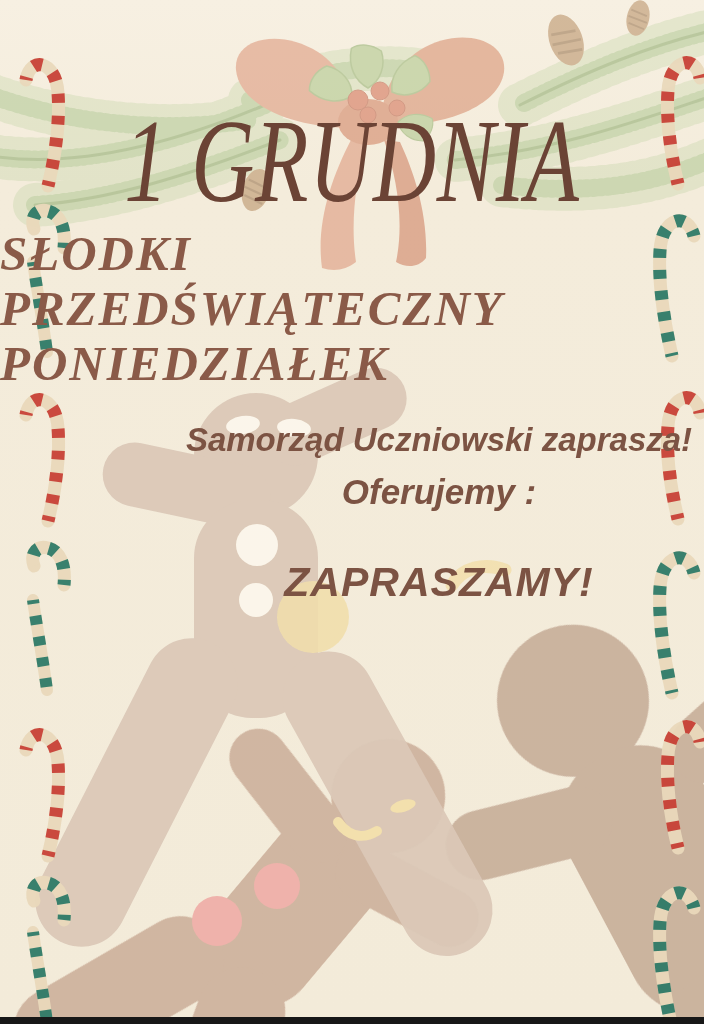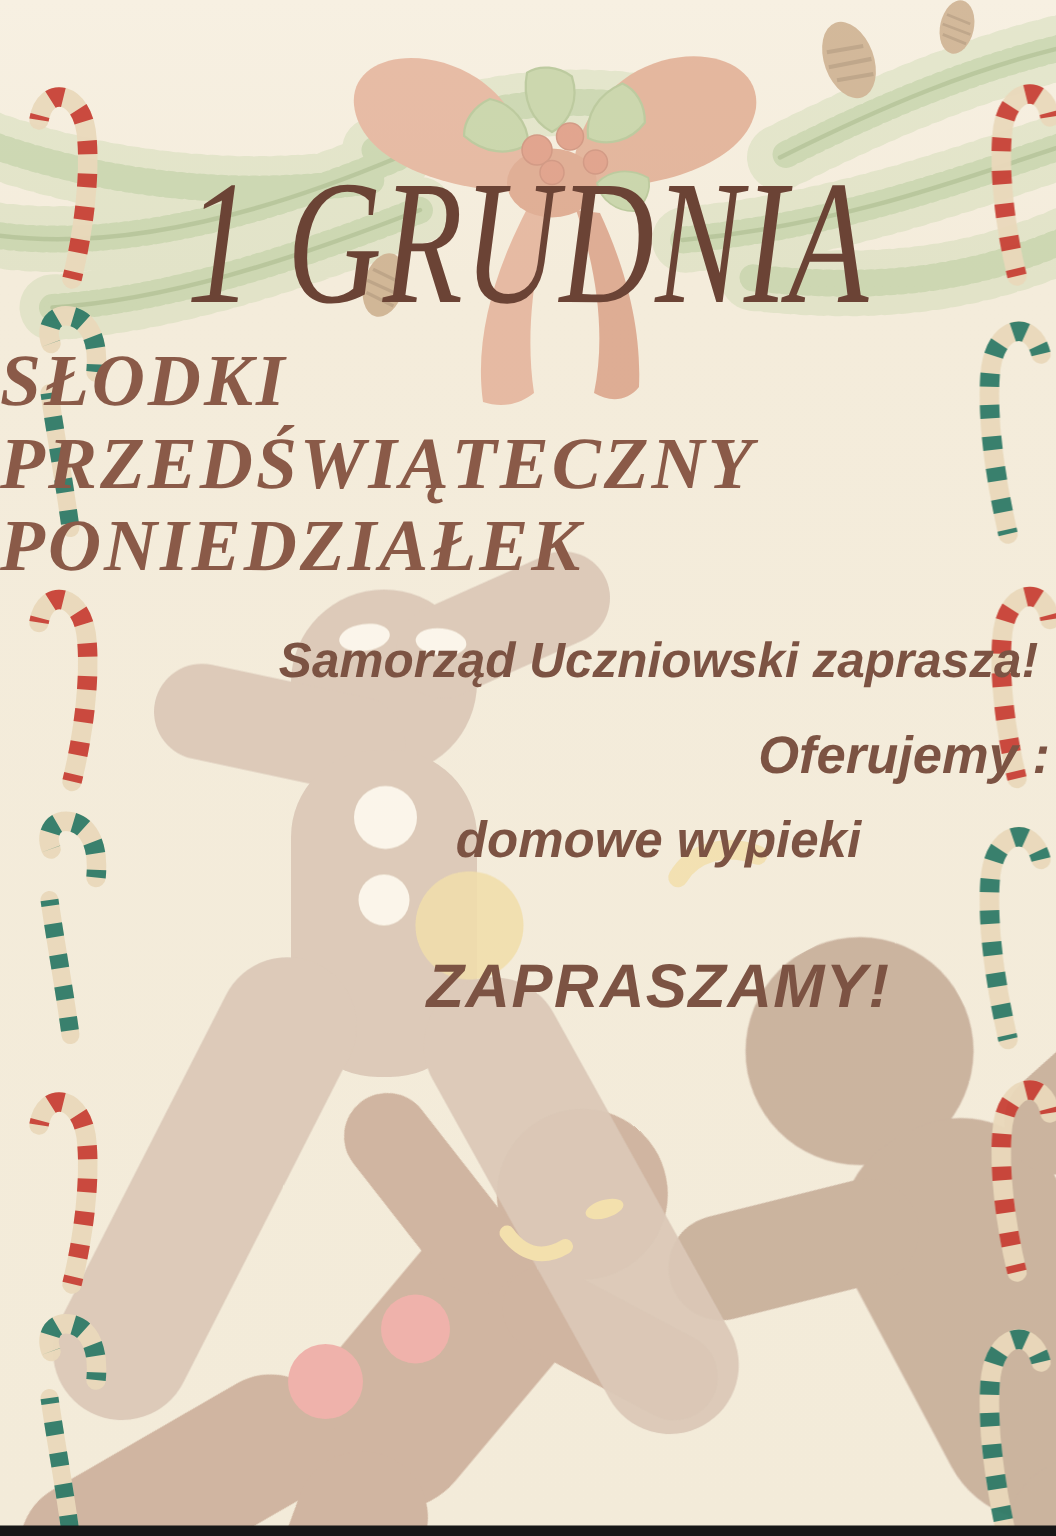--- a/index.html
+++ b/index.html
@@ -35,22 +35,22 @@
     letter-spacing:2px;
     color:#8a5a48;
   }
   .headline .hl-line{display:block;white-space:nowrap;}
 
   .body-col{
     position:absolute;left:178px;top:420px;width:522px;
     text-align:center;
     color:#7c5343;
   }
-  .intro{font-size:33px;line-height:40px;font-weight:700;margin-bottom:22px;white-space:nowrap;}
-  .offer-label{font-size:35px;line-height:44px;font-weight:700;margin-bottom:6px;text-align:right;}
+  .intro{font-size:33px;line-height:40px;font-weight:700;margin-bottom:10px;white-space:nowrap;}
+  .offer-label{font-size:35px;line-height:44px;font-weight:700;margin-bottom:6px;}
   .offer-item{font-size:34px;line-height:57px;font-weight:700;white-space:nowrap;}
   .closing{
     font-size:41px;line-height:48px;font-weight:700;
     letter-spacing:1px;margin-top:44px;white-space:nowrap;
   }
   .bottom-bar{
     position:absolute;left:0;bottom:0;width:704px;height:7px;
     background:#171717;
   }
 </style>
@@ -211,18 +211,17 @@
 
   <div class="headline">
     <span class="hl-line">SŁODKI</span>
     <span class="hl-line">PRZEDŚWIĄTECZNY</span>
     <span class="hl-line">PONIEDZIAŁEK</span>
   </div>
 
   <div class="body-col">
     <div class="intro">Samorząd Uczniowski zaprasza!</div>
     <div class="offer-label">Oferujemy :</div>
-    <div class="offer-item">domowe wypieki</div>
     <div class="closing">ZAPRASZAMY!</div>
   </div>
 
   <div class="bottom-bar"></div>
 </div>
 
 </body></html>

